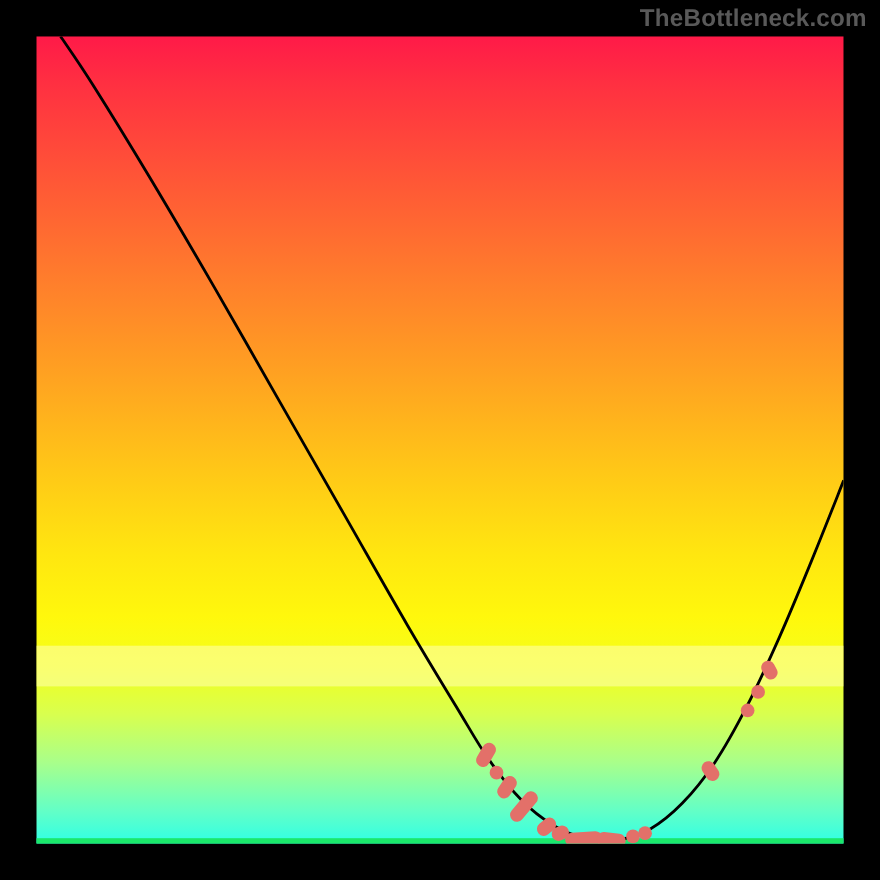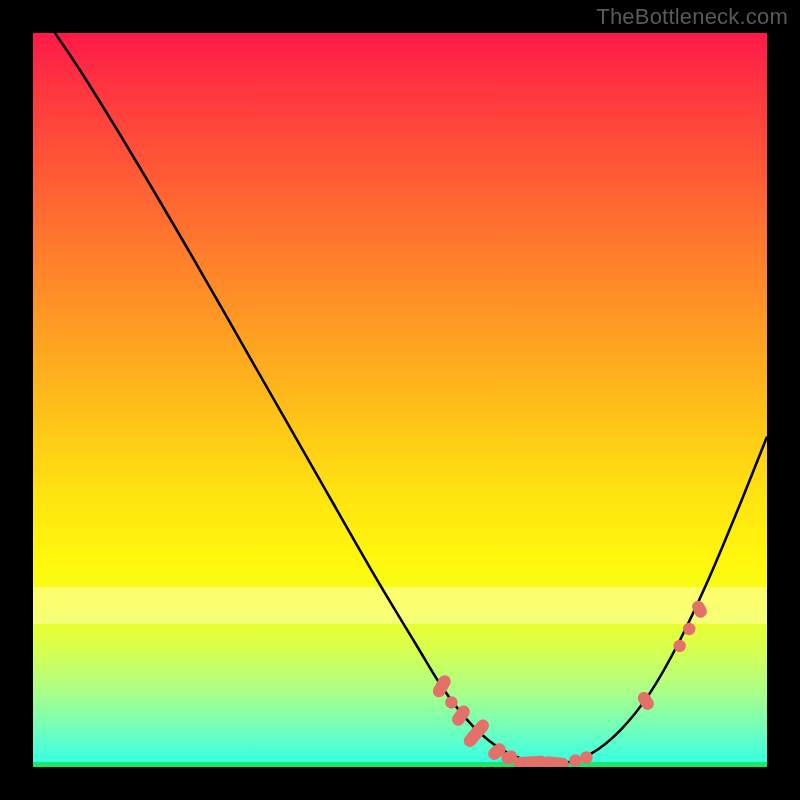--- a/index.html
+++ b/index.html
@@ -9,21 +9,21 @@
     background: #000;
     position: relative;
     font-family: Arial, sans-serif;
   }
   .attribution {
     position: absolute;
     top: 4px;
     right: 12px;
     color: #595959;
     font-size: 22px;
-    font-weight: 400;
+    font-weight: 700;
     letter-spacing: 0.2px;
   }
   .plot-area {
     position: absolute;
     left: 33px;
     top: 33px;
     width: 734px;
     height: 734px;
     overflow: hidden;
   }

